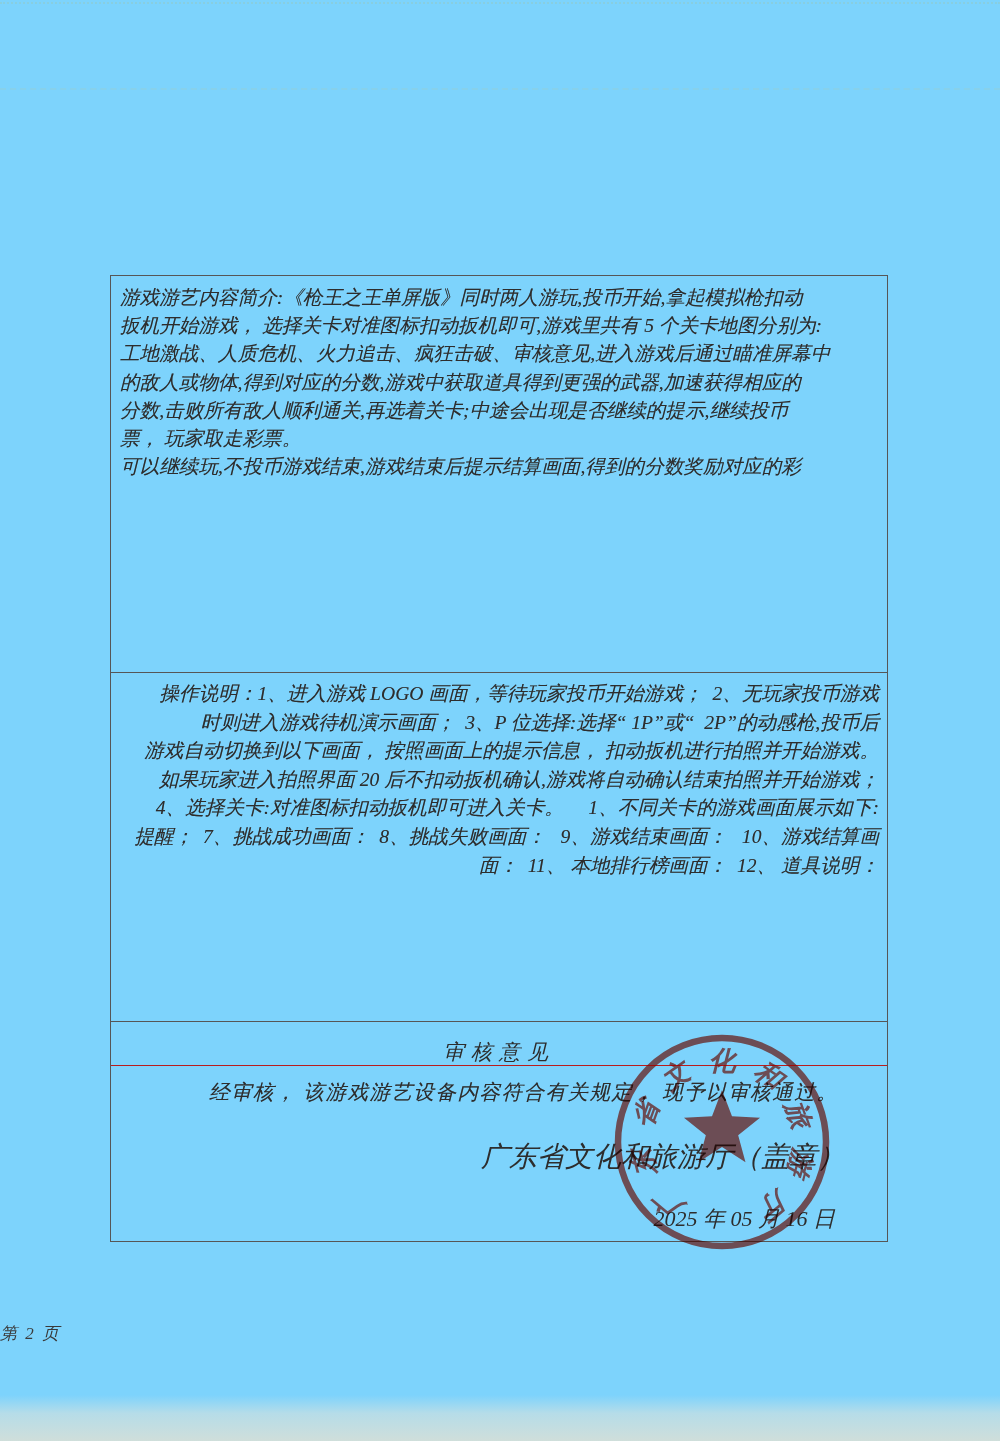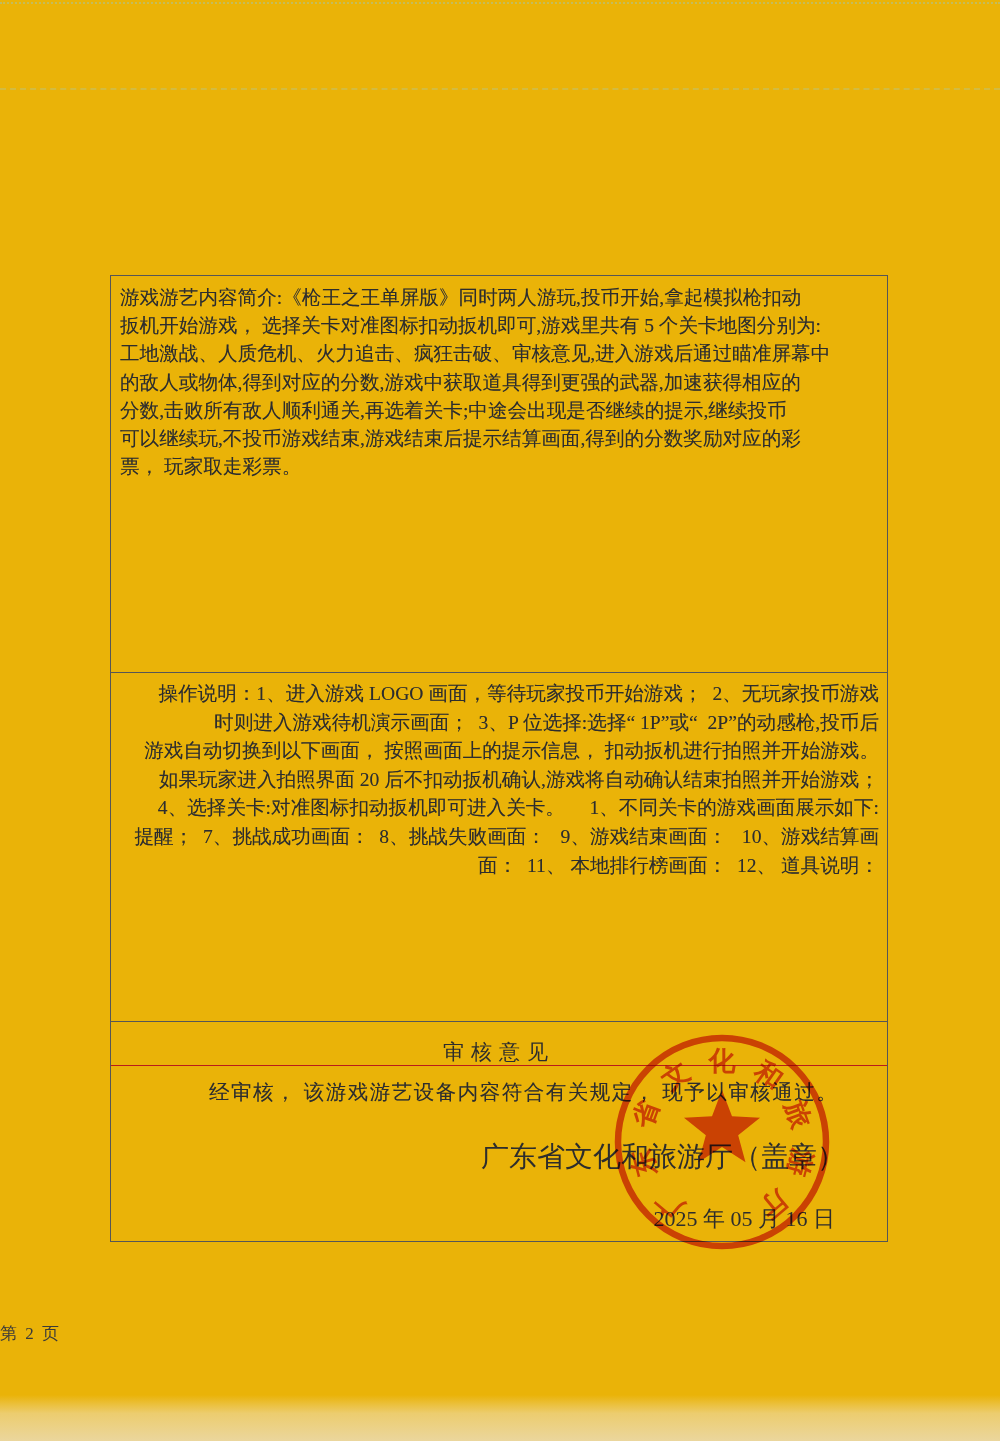--- a/index.html
+++ b/index.html
@@ -1,19 +1,20 @@
 <!DOCTYPE html>
 <html><head>
 <meta charset="utf-8">
 <style>
   html,body{margin:0;padding:0;background:#ffffff;}
   .page{
     position:relative;width:1000px;height:1441px;overflow:hidden;
-    background:#eab308;color:#2d2d2d;
+    background:#7dd3fc;color:#2d2d2d;
     font-family:"Liberation Serif","DejaVu Serif",serif;
+    font-style:italic;
   }
   .scan-line{position:absolute;left:0;width:100%;height:0;}
   .scan-line.l1{top:2px;border-top:2px dotted rgba(150,200,190,.45);}
   .scan-line.l2{top:88px;border-top:2px dashed rgba(160,205,195,.30);}
   .bottom-band{
     position:absolute;left:0;bottom:0;width:100%;height:46px;
     background:linear-gradient(180deg,rgba(240,234,220,0) 0%,rgba(238,230,213,.5) 40%,rgba(235,226,207,.75) 100%);
   }
   .form{
     position:absolute;left:110px;top:275px;width:778px;height:967px;
@@ -60,22 +61,22 @@
   <div class="scan-line l2"></div>
 
   <div class="form">
 
     <div class="row row-intro">
       <div class="textline">游戏游艺内容简介:《枪王之王单屏版》同时两人游玩,投币开始,拿起模拟枪扣动</div>
       <div class="textline">扳机开始游戏， 选择关卡对准图标扣动扳机即可,游戏里共有 5 个关卡地图分别为:</div>
       <div class="textline">工地激战、人质危机、火力追击、疯狂击破、审核意见,进入游戏后通过瞄准屏幕中</div>
       <div class="textline">的敌人或物体,得到对应的分数,游戏中获取道具得到更强的武器,加速获得相应的</div>
       <div class="textline">分数,击败所有敌人顺利通关,再选着关卡;中途会出现是否继续的提示,继续投币</div>
+      <div class="textline">票， 玩家取走彩票。</div>
       <div class="textline">可以继续玩,不投币游戏结束,游戏结束后提示结算画面,得到的分数奖励对应的彩</div>
-      <div class="textline">票， 玩家取走彩票。</div>
     </div>
 
     <div class="row row-ops">
       <div class="textline">操作说明：1、进入游戏 LOGO 画面，等待玩家投币开始游戏；  2、无玩家投币游戏</div>
       <div class="textline">时则进入游戏待机演示画面；  3、P 位选择:选择“ 1P”或“  2P”的动感枪,投币后</div>
       <div class="textline">游戏自动切换到以下画面， 按照画面上的提示信息， 扣动扳机进行拍照并开始游戏。</div>
       <div class="textline">如果玩家进入拍照界面 20 后不扣动扳机确认,游戏将自动确认结束拍照并开始游戏；</div>
       <div class="textline">4、选择关卡:对准图标扣动扳机即可进入关卡。     1、不同关卡的游戏画面展示如下:</div>
       <div class="textline">提醒；  7、挑战成功画面：  8、挑战失败画面：   9、游戏结束画面：   10、游戏结算画</div>
       <div class="textline">面：  11、 本地排行榜画面：  12、 道具说明：</div>

